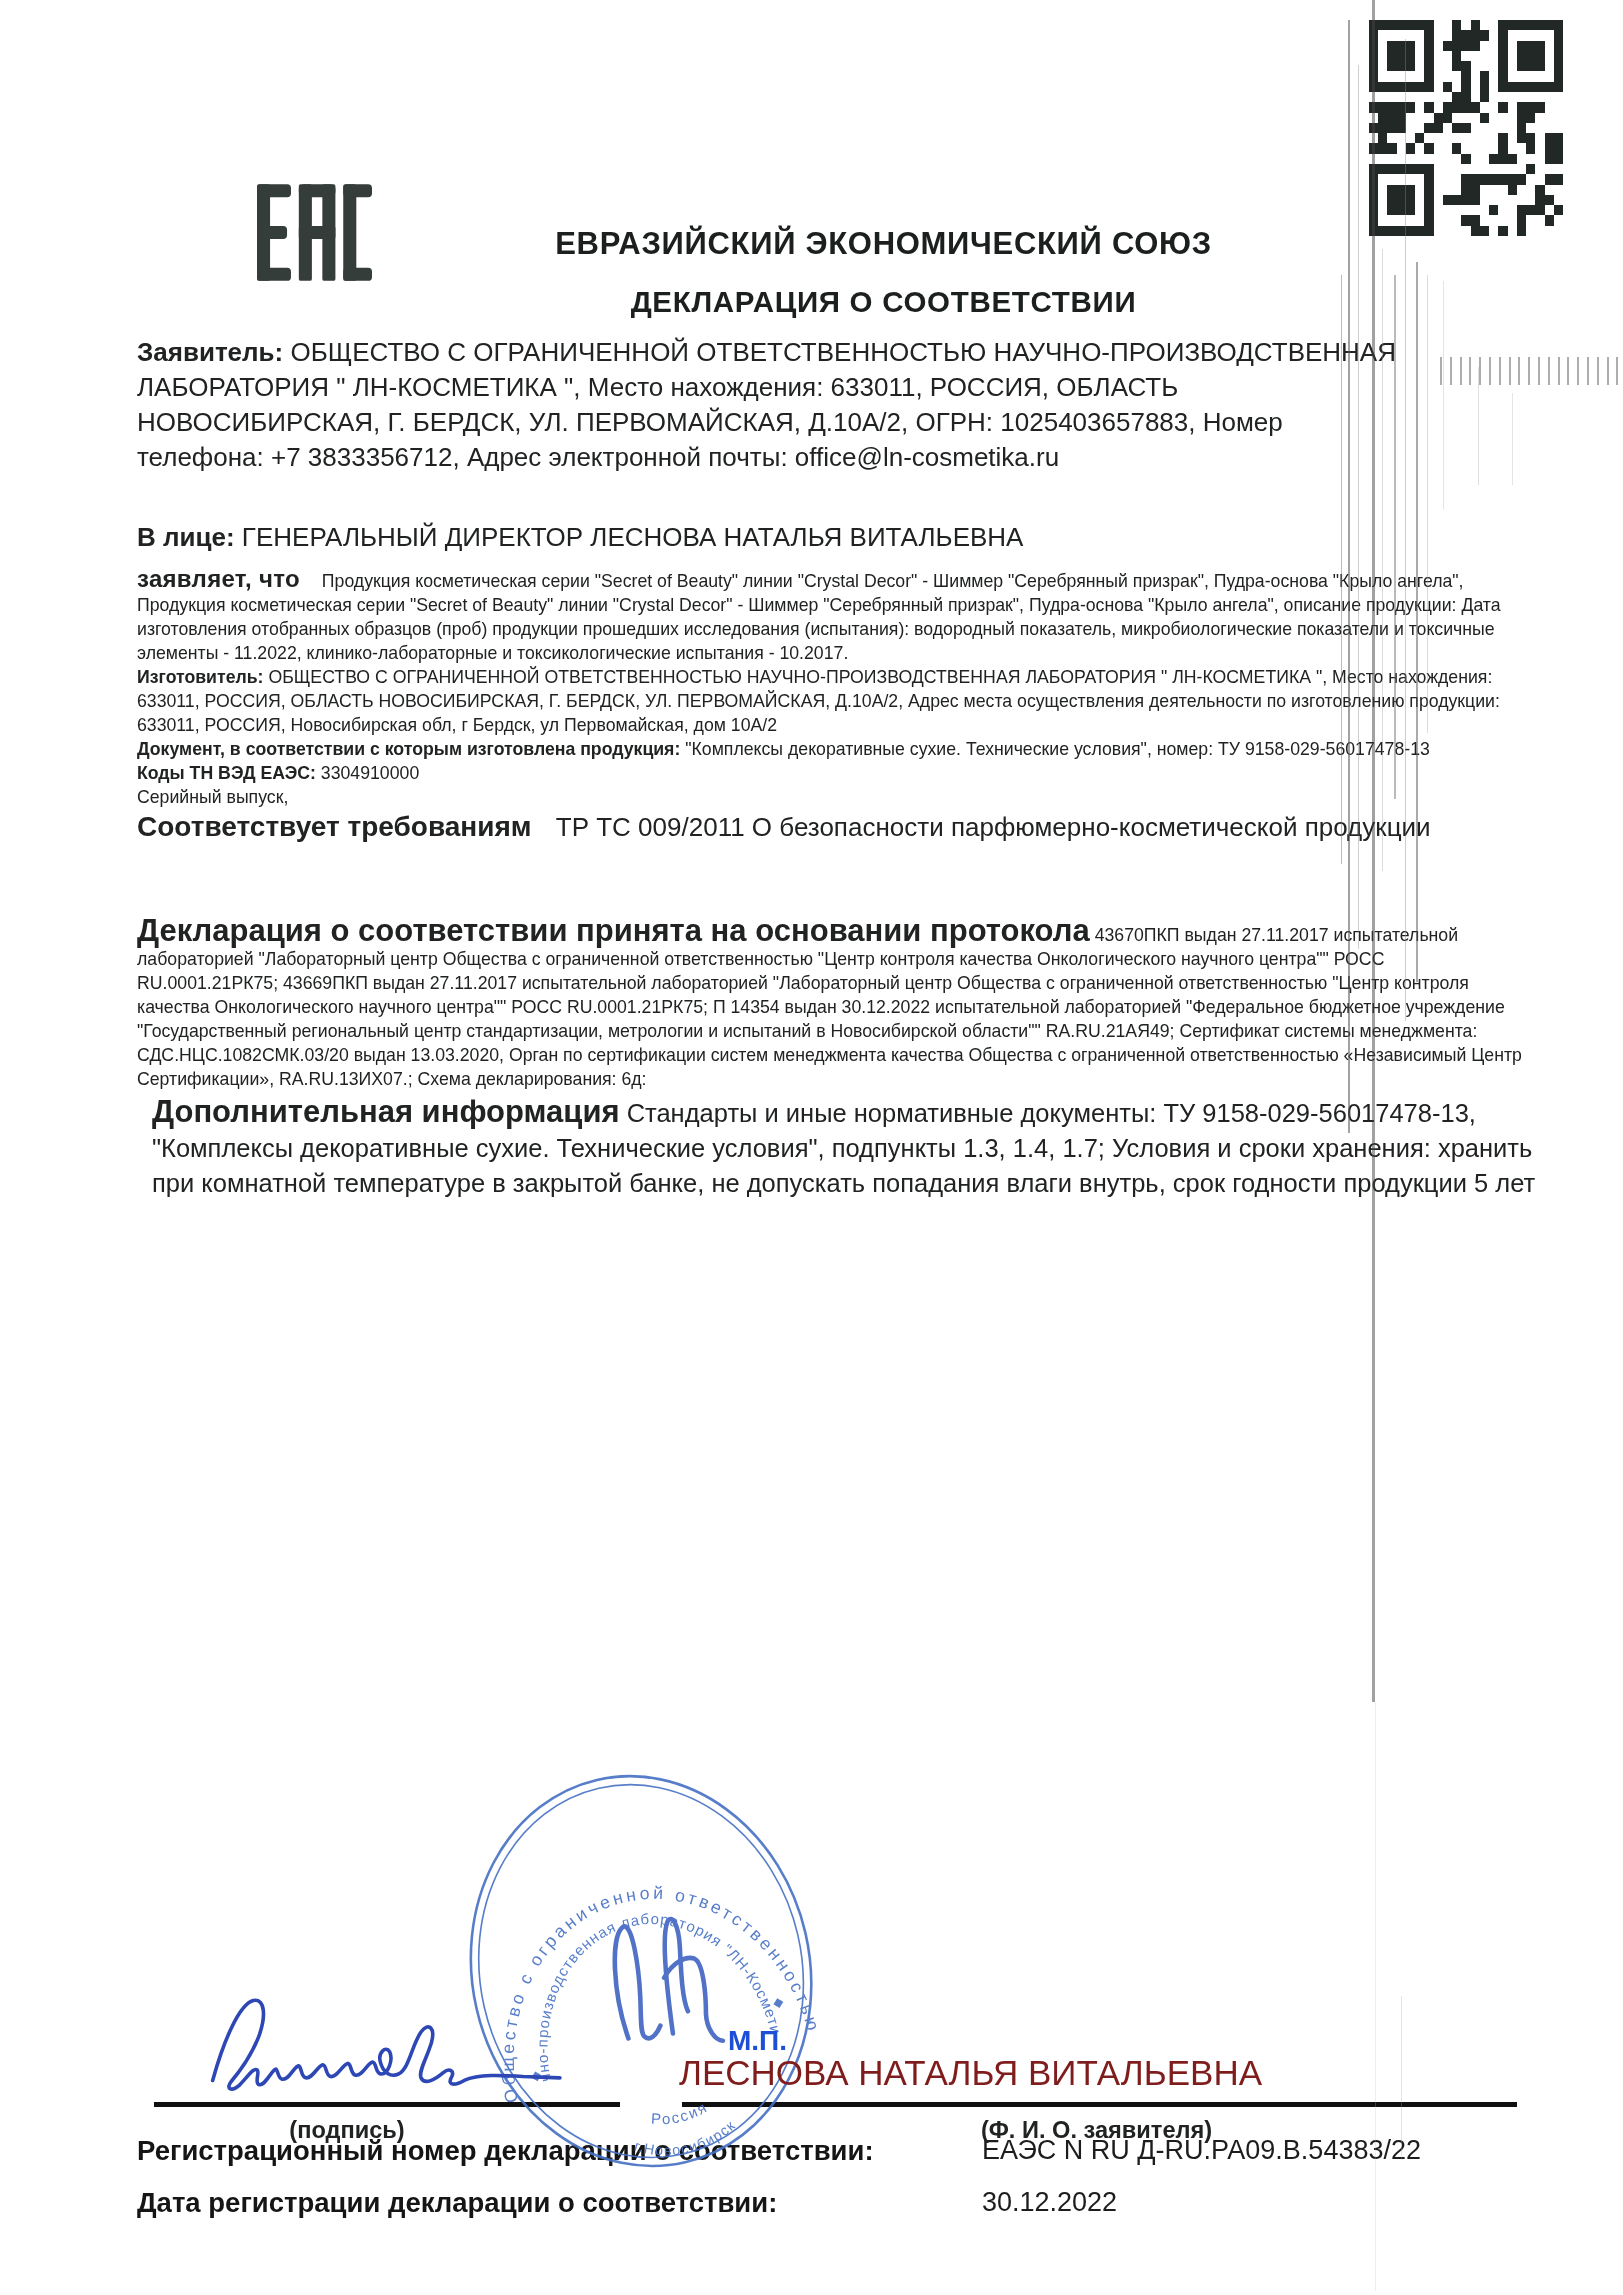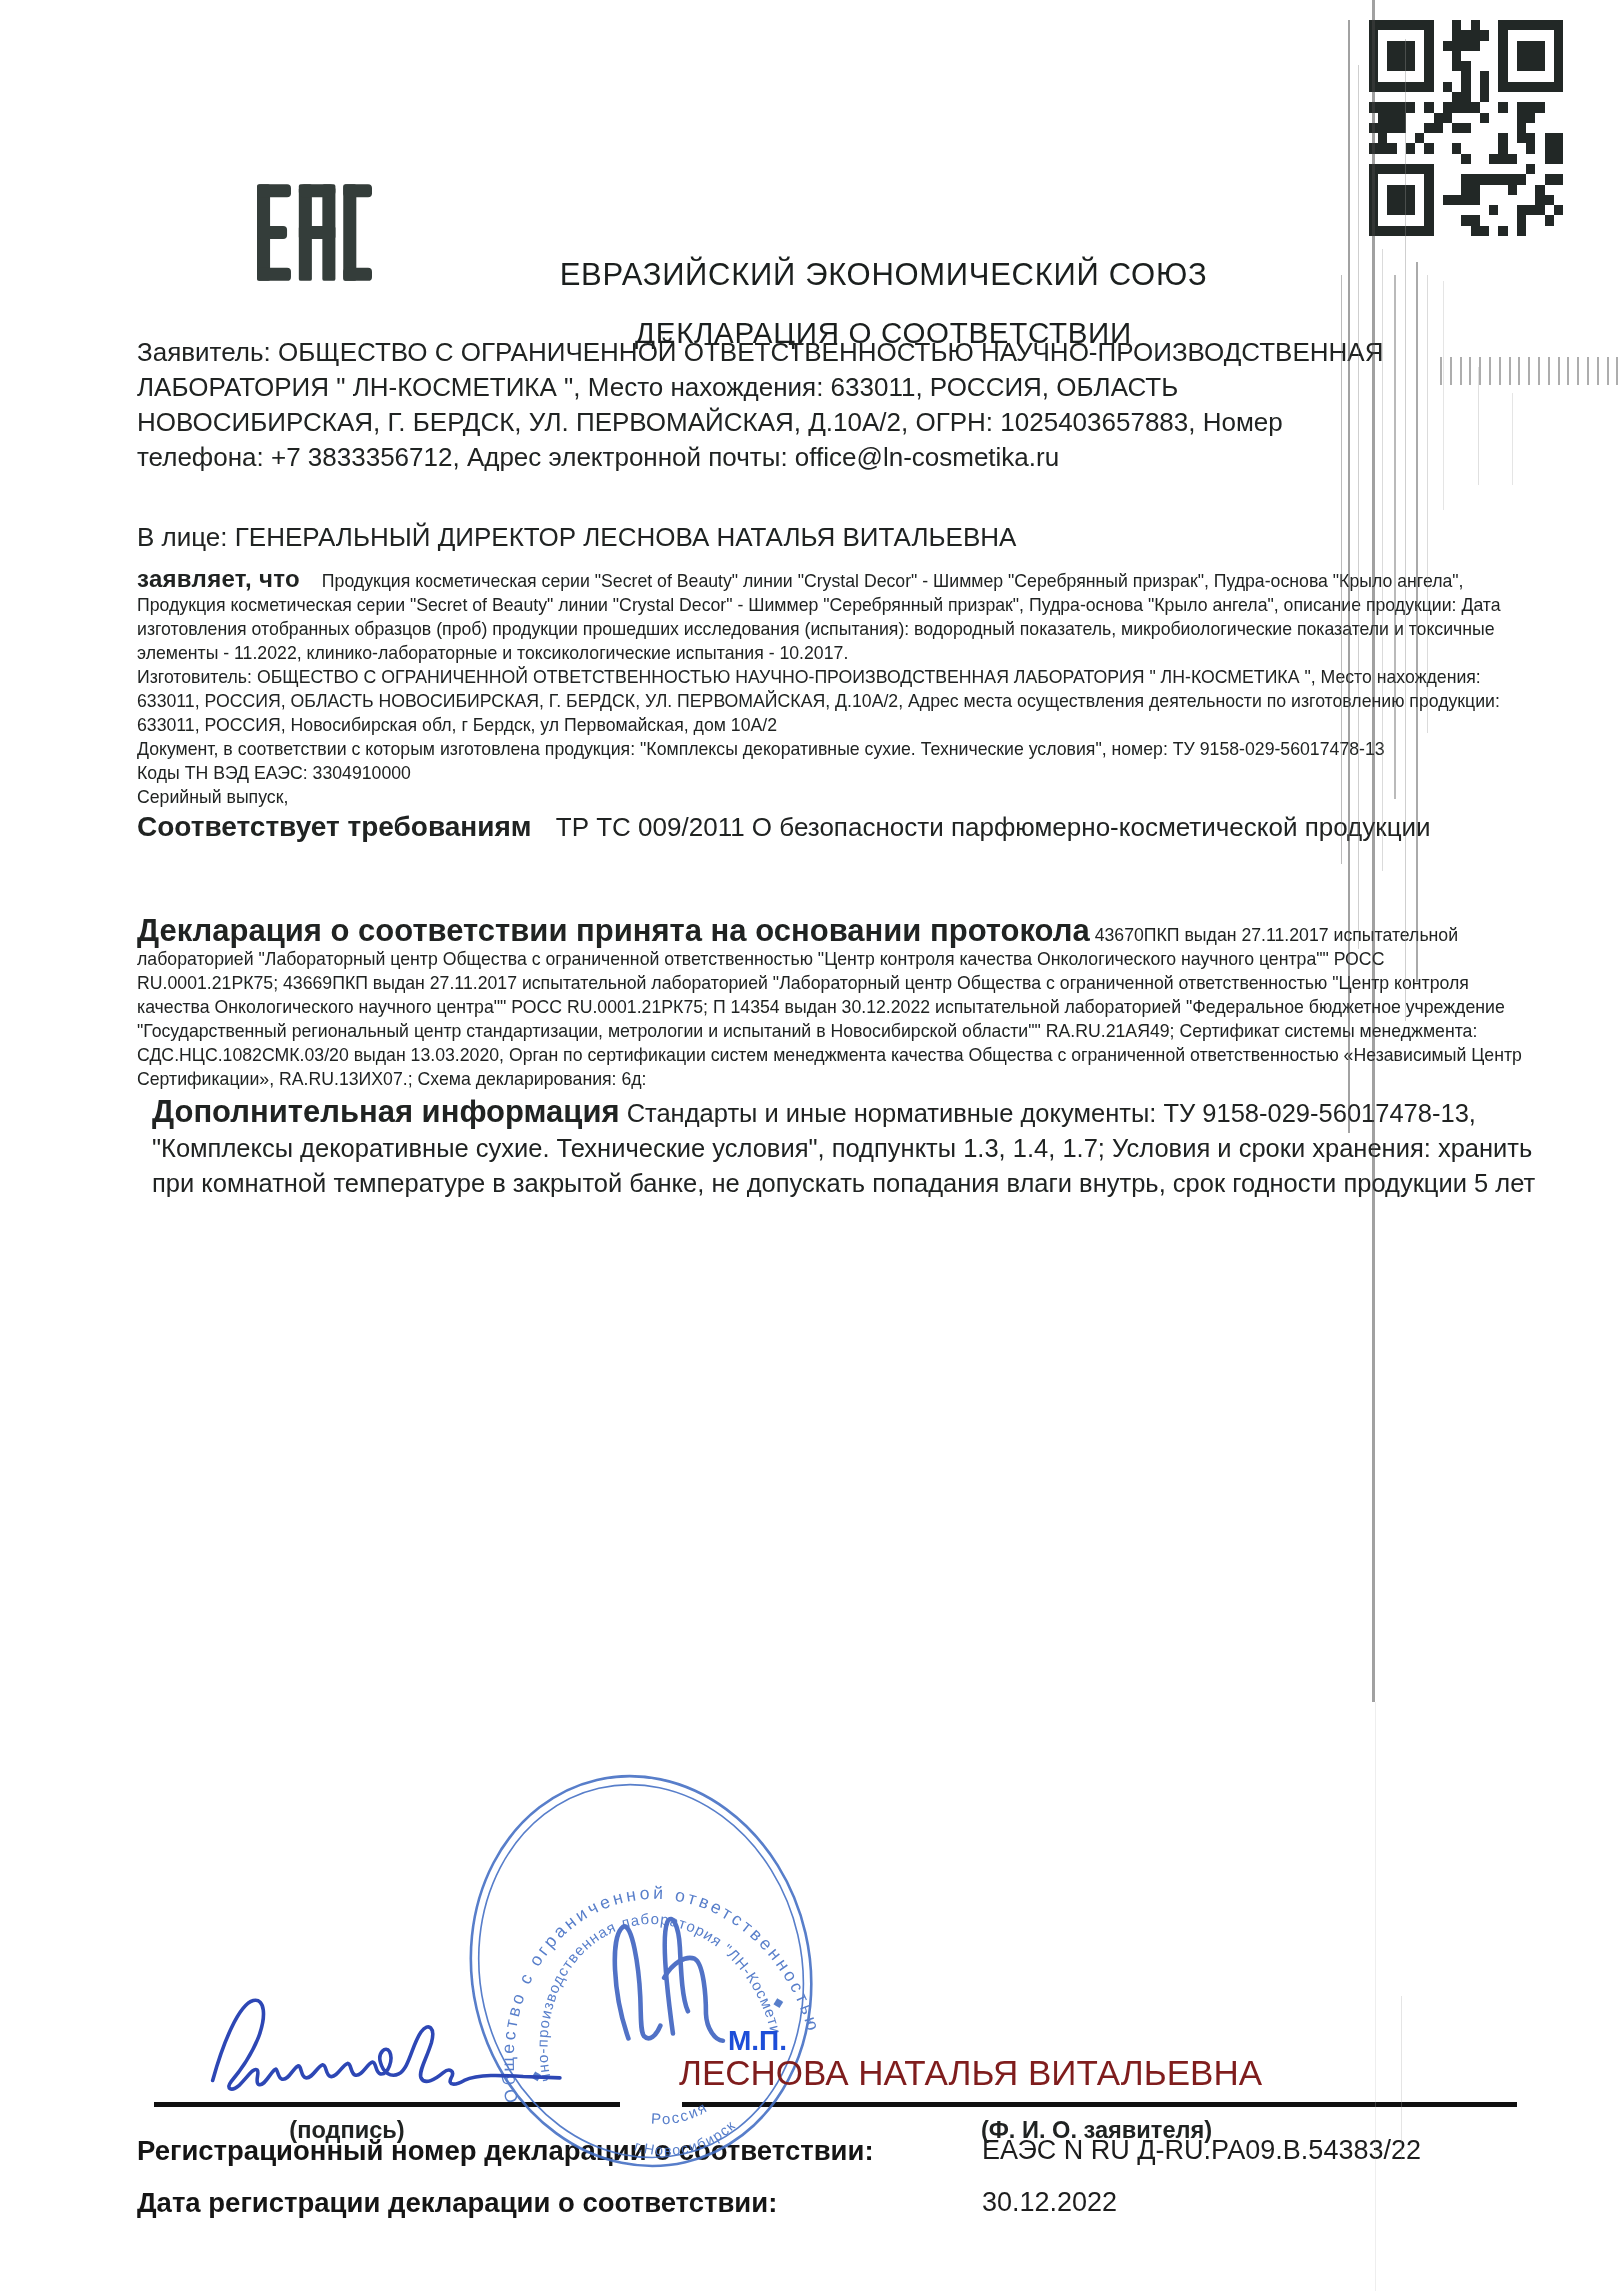--- a/index.html
+++ b/index.html
@@ -1,22 +1,22 @@
 <!DOCTYPE html>
 <html style="font-size:10.5px"><head>
 <meta charset="utf-8">
 <style>
   html,body{margin:0;padding:0;background:#888;}
   .page{position:relative;width:1623px;height:2295px;background:#ffffff;overflow:hidden;
         font-family:"Liberation Sans", sans-serif;color:#202322;}
   .abs{position:absolute;}
-  .b{font-weight:normal;}
+  .b{font-weight:bold;}
   .lg{font-size:26px;line-height:35px;}
   .sm{font-size:17.7px;line-height:24px;}
-  .title{font-weight:normal;text-align:center;color:#1b1f1e;letter-spacing:0.7px;margin-top:31px;}
+  .title{font-weight:bold;text-align:center;color:#1b1f1e;letter-spacing:0.7px;}
   .title1{left:386px;top:226px;width:995px;font-size:31px;}
   .title2{left:386px;top:285px;width:995px;font-size:29.5px;}
   .para-applicant{left:137px;top:335px;width:1260px;z-index:2;}
   .para-rep{left:137px;top:520px;width:1309px;z-index:2;}
   .block-declares{left:137px;top:567px;width:1388px;z-index:2;}
   .lead-sm{font-size:24px;font-weight:bold;letter-spacing:0.3px;}
   .block-compliance{left:137px;top:806px;width:1335px;font-size:26px;line-height:41px;z-index:2;}
   .lead-lg{font-size:28px;font-weight:bold;}
   .block-basis{left:137px;top:919px;width:1388px;z-index:2;}
   .lead-basis{font-size:31px;font-weight:bold;}

